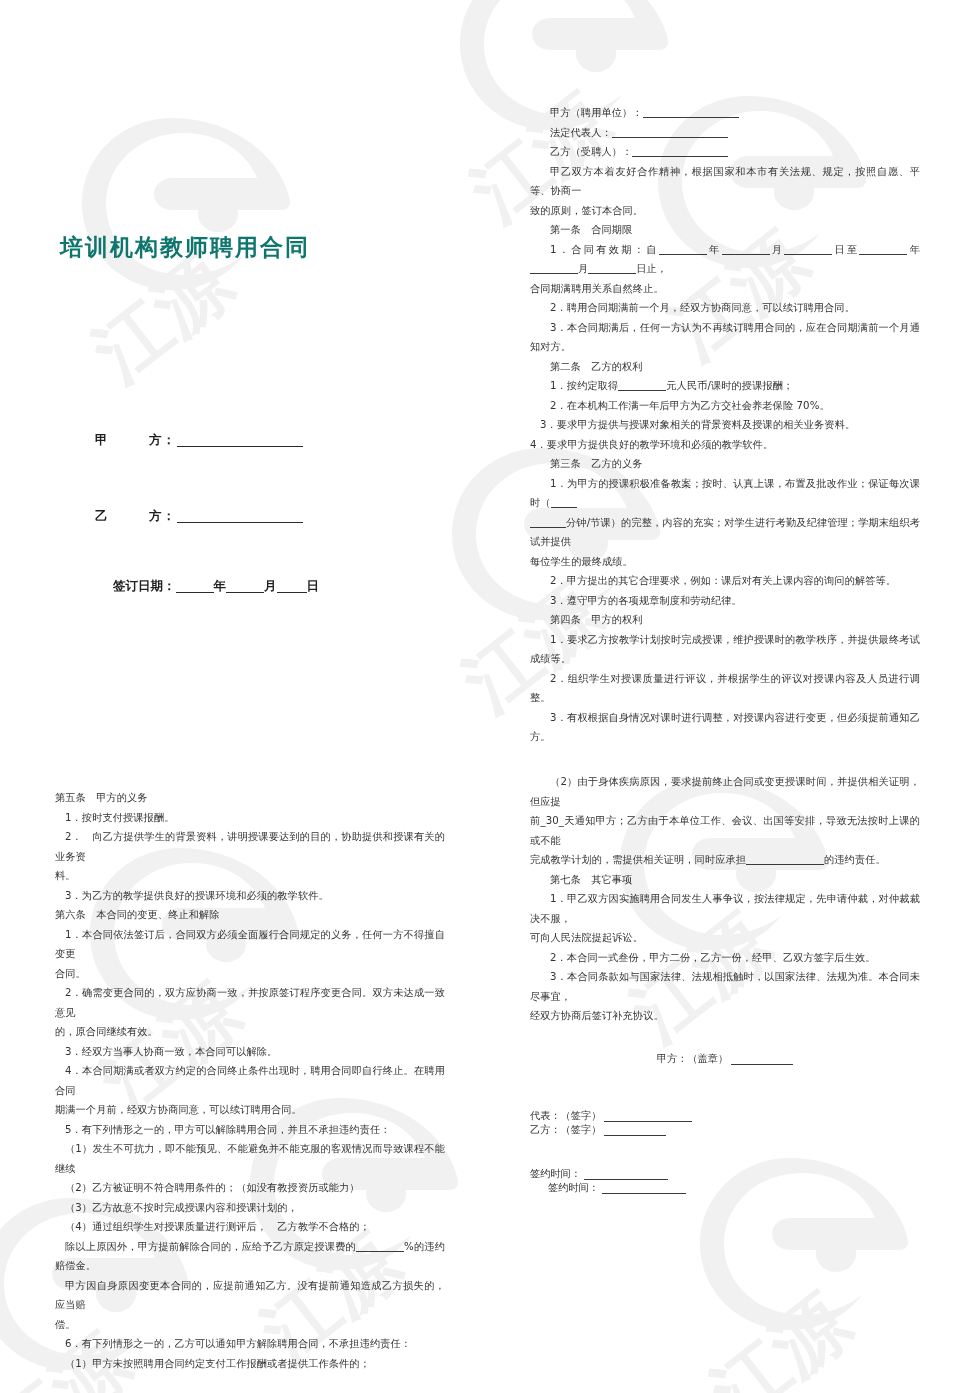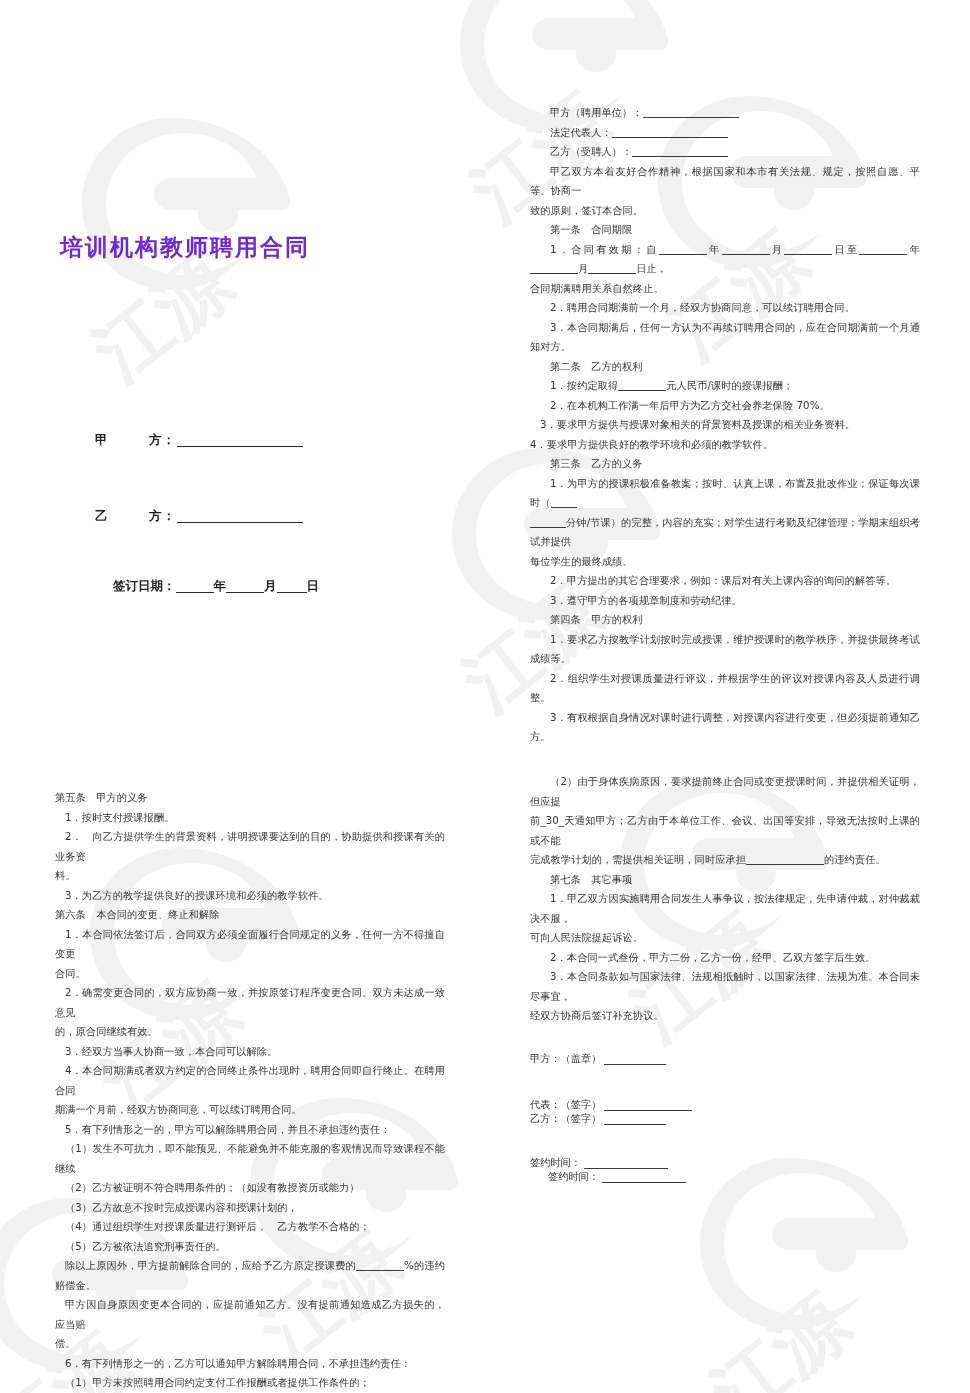--- a/index.html
+++ b/index.html
@@ -46,21 +46,21 @@
   }
   .col-left  { left: 55px;  width: 390px; }
   .col-right { left: 530px; width: 390px; }
 
   
   .doc-title {
     font-family: "DejaVu Serif", "Liberation Serif", serif;
     font-size: 23px;
     font-weight: 700;
     letter-spacing: 2px;
-    color: #6d28d9;
+    color: #0f766e;
     position: absolute;
     left: 60px;
     top: 232px;
     white-space: nowrap;
   }
 
   .p {
     font-size: 10.2px;
     line-height: 19.5px;
     margin: 0;
@@ -262,21 +262,20 @@
     <p class="p ind-half">2．确需变更合同的，双方应协商一致，并按原签订程序变更合同。双方未达成一致意见</p>
     <p class="p ind0">的，原合同继续有效。</p>
     <p class="p ind-half">3．经双方当事人协商一致，本合同可以解除。</p>
     <p class="p ind-half">4．本合同期满或者双方约定的合同终止条件出现时，聘用合同即自行终止。在聘用合同</p>
     <p class="p ind0">期满一个月前，经双方协商同意，可以续订聘用合同。</p>
     <p class="p ind-half">5．有下列情形之一的，甲方可以解除聘用合同，并且不承担违约责任：</p>
     <p class="p ind-half">（1）发生不可抗力，即不能预见、不能避免并不能克服的客观情况而导致课程不能继续</p>
     <p class="p ind-half">（2）乙方被证明不符合聘用条件的；（如没有教授资历或能力）</p>
     <p class="p ind-half">（3）乙方故意不按时完成授课内容和授课计划的，</p>
     <p class="p ind-half">（4）通过组织学生对授课质量进行测评后，　乙方教学不合格的；</p>
-    <p class="p ind-half">（5）乙方被依法追究刑事责任的。</p>
     <p class="p ind-half"><span>除以上原因外，甲方提前解除合同的，应给予乙方原定授课费的</span><span class="u u-m"></span><span>%的违约赔偿金。</span></p>
     <p class="p ind-half">甲方因自身原因变更本合同的，应提前通知乙方。没有提前通知造成乙方损失的，应当赔</p>
     <p class="p ind0">偿。</p>
     <p class="p ind-half">6．有下列情形之一的，乙方可以通知甲方解除聘用合同，不承担违约责任：</p>
     <p class="p ind-half">（1）甲方未按照聘用合同约定支付工作报酬或者提供工作条件的；</p>
   </div>
 
   <div class="col col-right" style="top:72px;">
     <p class="p ind1">（2）由于身体疾病原因，要求提前终止合同或变更授课时间，并提供相关证明，但应提</p>
     <p class="p ind0">前_30_天通知甲方；乙方由于本单位工作、会议、出国等安排，导致无法按时上课的或不能</p>
@@ -284,21 +283,21 @@
 
     <p class="p ind1">第七条　其它事项</p>
     <p class="p ind1">1．甲乙双方因实施聘用合同发生人事争议，按法律规定，先申请仲裁，对仲裁裁决不服，</p>
     <p class="p ind0">可向人民法院提起诉讼。</p>
     <p class="p ind1">2．本合同一式叁份，甲方二份，乙方一份，经甲、乙双方签字后生效。</p>
     <p class="p ind1">3．本合同条款如与国家法律、法规相抵触时，以国家法律、法规为准。本合同未尽事宜，</p>
     <p class="p ind0">经双方协商后签订补充协议。</p>
 
     <div style="height:26px"></div>
 
-    <div class="end-sig" style="margin-bottom:32px;">
+    <div class="end-sig" style="margin-bottom:43px;text-align:center;">
       <span>甲方：（盖章）</span><span class="eu eu-1"></span>
     </div>
 
     <div class="two-col-sig end-sig" style="margin-bottom:30px;">
       <div><span>代表：（签字）</span><span class="eu eu-2"></span></div>
       <div><span>乙方：（签字）</span><span class="eu eu-1"></span></div>
     </div>
 
     <div class="two-col-sig end-sig">
       <div><span>签约时间：</span><span class="eu eu-3"></span></div>

